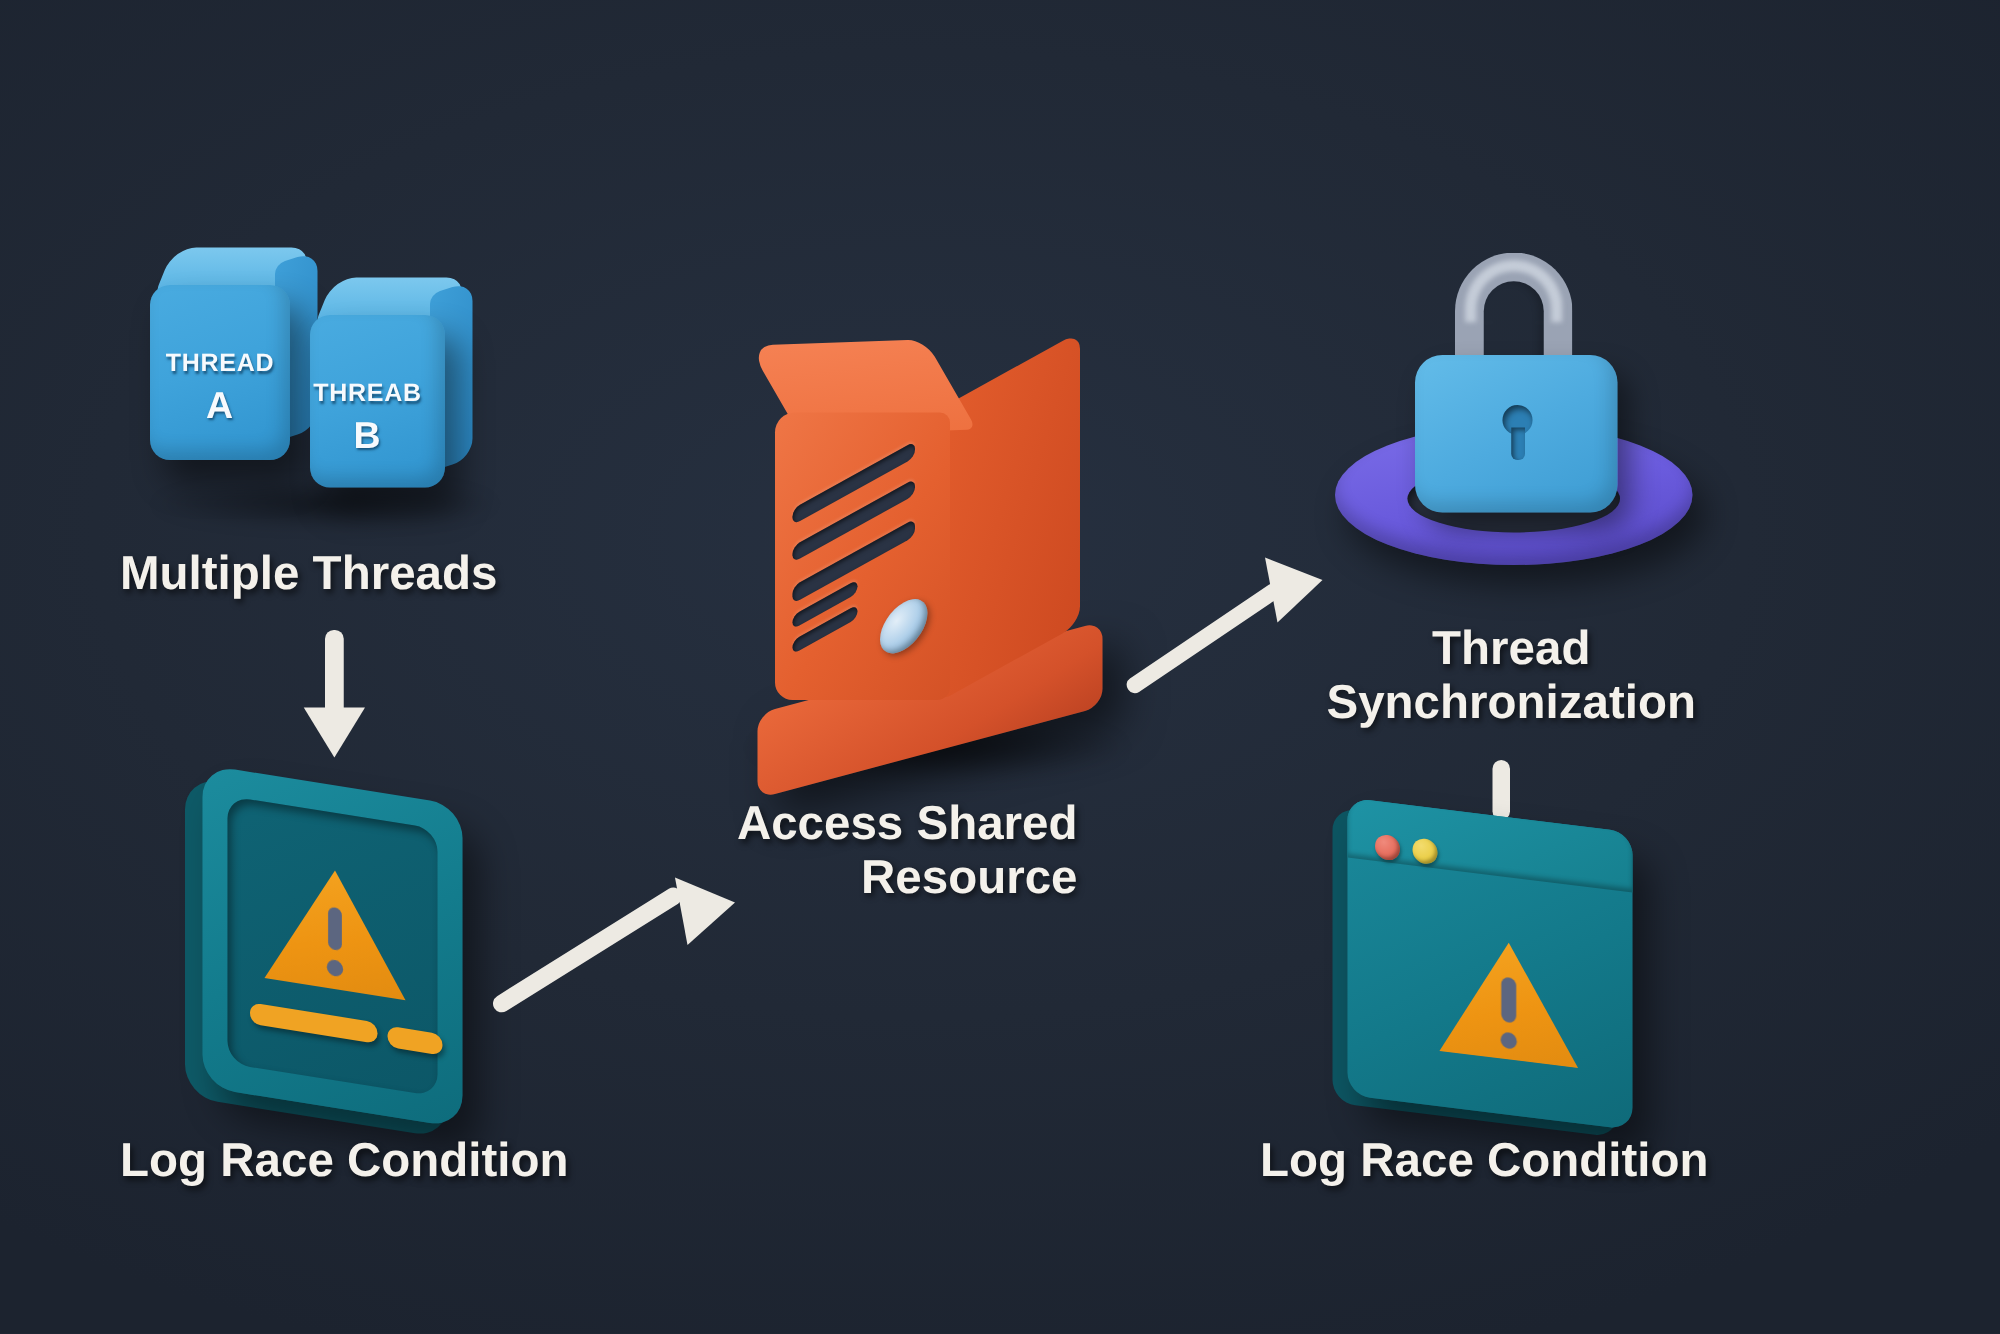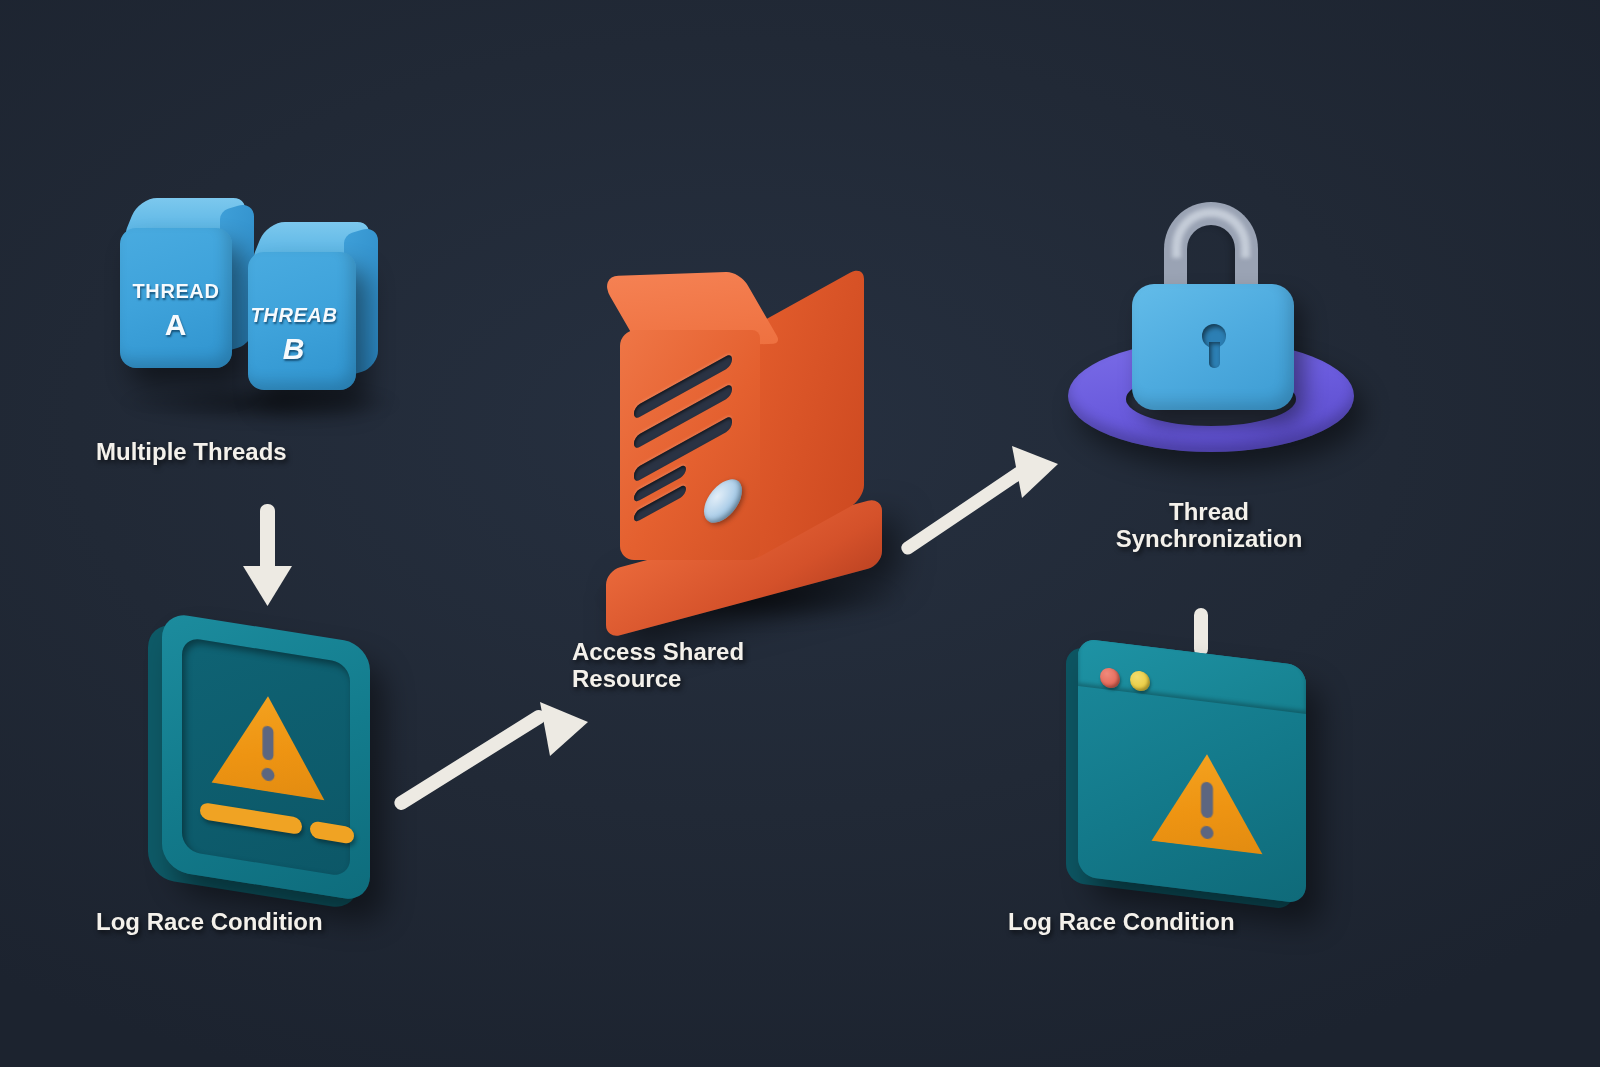--- a/index.html
+++ b/index.html
@@ -18,28 +18,28 @@
   
   .title{
     position:absolute; left:0; top:60px; width:1600px;
     text-align:center;
     font-size:72px; font-weight:bold; letter-spacing:-0.5px;
     color:#F2EFE9;
     text-shadow:3px 4px 6px rgba(0,0,0,.55);
   }
   .caption{
     position:absolute;
-    font-size:24px; font-weight:bold; line-height:1.13;
+    font-size:38px; font-weight:bold; line-height:1.13;
     color:#F4F1EB;
     text-shadow:2px 3px 5px rgba(0,0,0,.6);
     white-space:pre-line;
   }
   .cap-threads   { left:96px;  top:438px; }
   .cap-log-left  { left:96px;  top:908px; }
-  .cap-access    { left:578px; top:638px; text-align:left; width:290px; left:572px;}
+  .cap-access    { left:578px; top:638px; text-align:right; width:290px; left:572px;}
   .cap-sync      { left:1044px;top:498px; text-align:center; width:330px;}
   .cap-log-right { left:1008px;top:908px; }
   .watermark{
     position:absolute; right:30px; bottom:28px;
     font-size:31px; font-weight:bold; color:#E8E6E1;
     text-shadow:1px 2px 4px rgba(0,0,0,.5);
     letter-spacing:.2px;
   }
 
   
@@ -69,21 +69,21 @@
     color:#F7FAFD; font-weight:bold; font-size:20px;
     letter-spacing:.6px;
     text-shadow:1px 2px 2px rgba(12,60,95,.75);
   }
   .cube .lbl b{ display:block; font-size:30px; margin-top:5px; }
   #cubeA{ left:120px; top:228px; }
   #cubeB{ left:248px; top:252px; }
   #cubeB .face-front{ width:108px; height:138px; }
   #cubeB .face-top{ width:108px; }
   #cubeB .face-side{ left:96px; }
-  #cubeB .lbl{ width:92px;font-style:italic; }
+  #cubeB .lbl{ width:92px; }
   .cube-shadow{
     position:absolute; left:120px; top:382px; width:280px; height:42px;
     background:radial-gradient(ellipse at 50% 50%, rgba(0,0,0,.45), rgba(0,0,0,0) 70%);
     filter:blur(5px);
   }
 
   
   .arrow-svg{ position:absolute; overflow:visible; }
 
   

